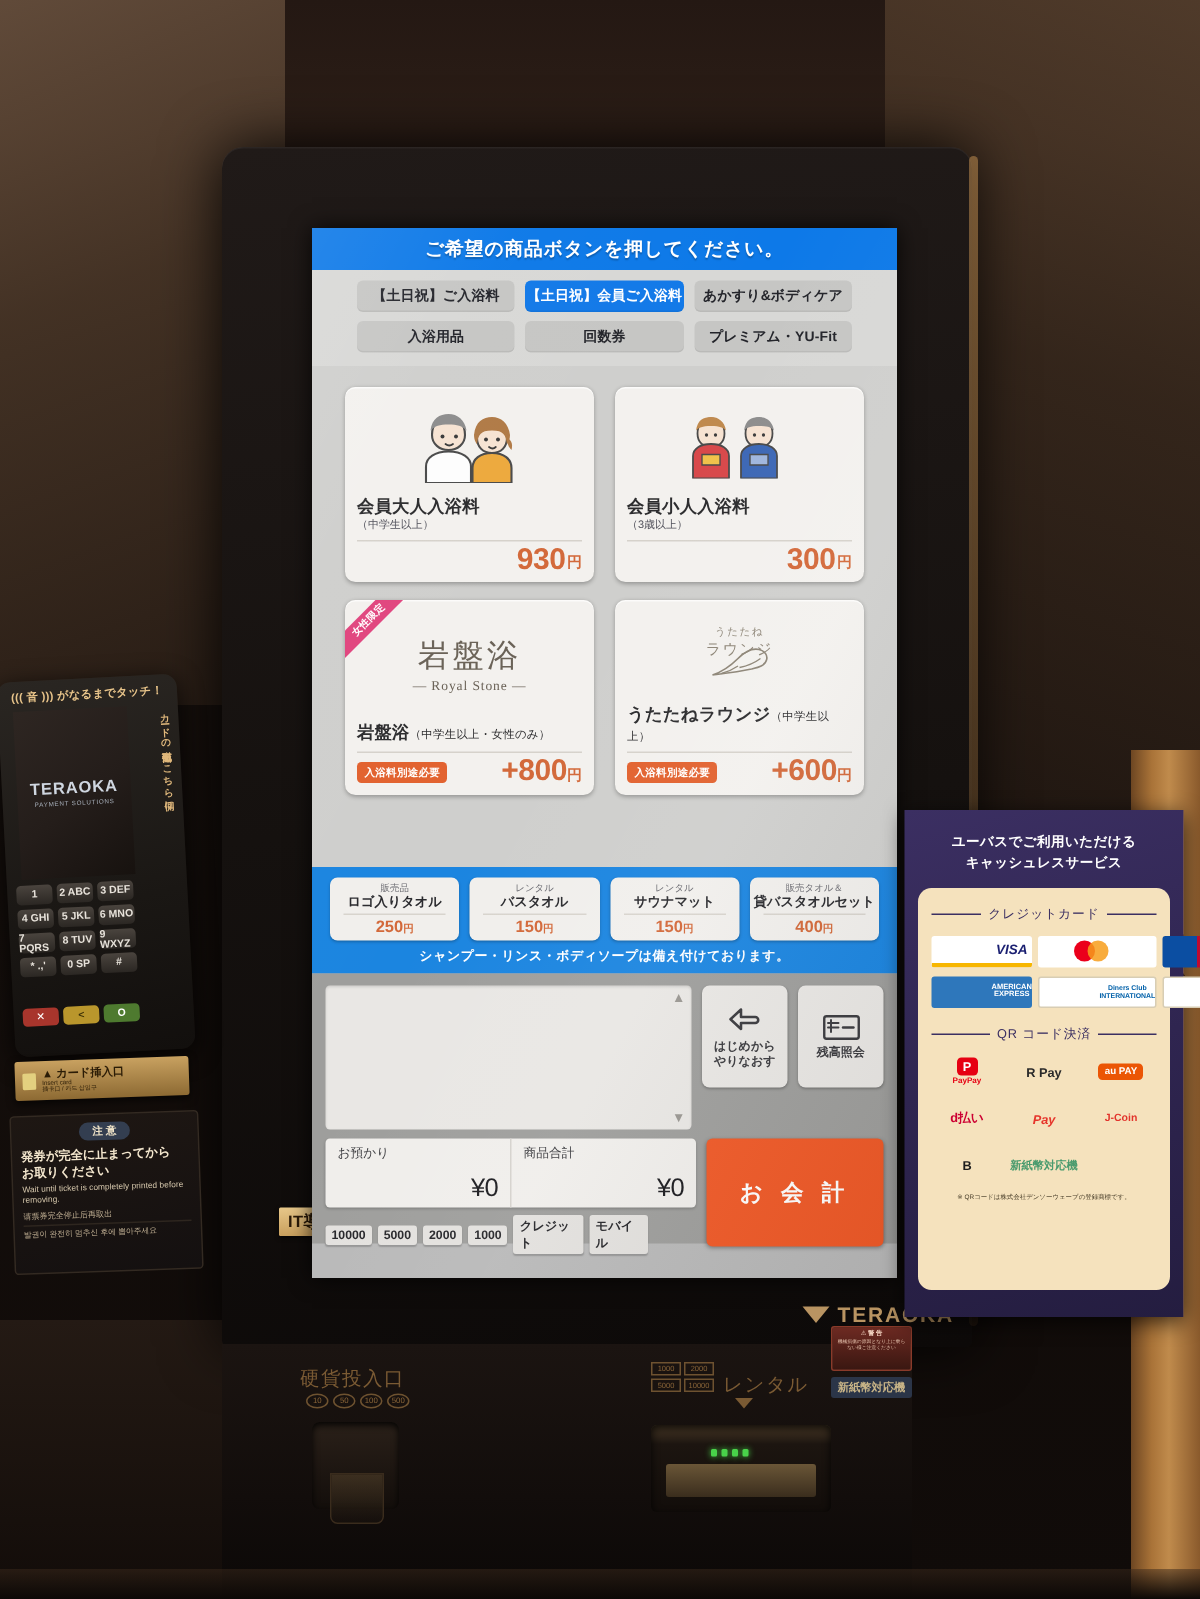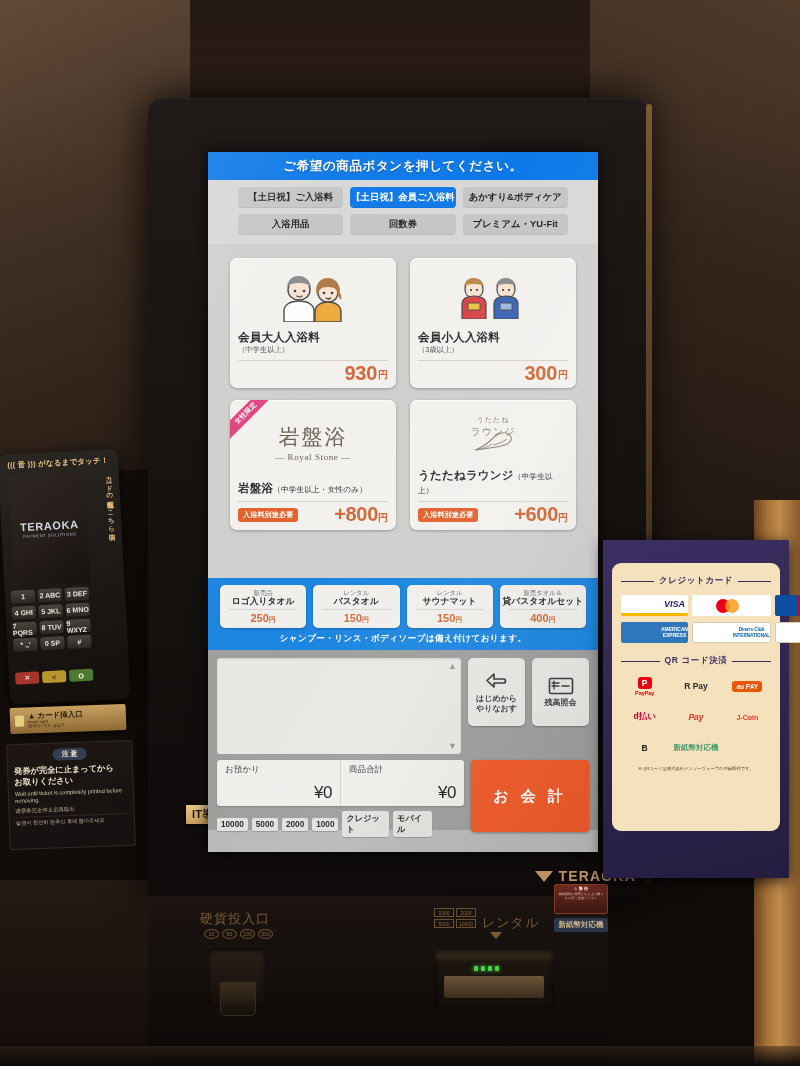--- a/index.html
+++ b/index.html
@@ -337,21 +337,21 @@
     line-height: 1.6; letter-spacing: .3px;
   }
   .pcard {
     margin-top: 9px; background: #f5e2bd; border-radius: 9px;
     height: 268px; padding: 12px 9px 6px;
   }
   .sect-head {
     display: flex; align-items: center; gap: 5px; margin-bottom: 8px;
   }
   .sect-head .ln { flex: 1; height: 1px; background: #3b2f62; }
-  .sect-head .tx { color: #3b2f62; font-size: 8.5px; font-weight: 700; letter-spacing: .6px; }
+  .sect-head .tx { color: #3b2f62; font-size: 8.5px; font-weight: 400; letter-spacing: .6px; }
   .logo-grid { display: grid; grid-template-columns: repeat(3,1fr); gap: 6px 4px; }
   .lg {
     height: 21px; display: flex; align-items: center; justify-content: center;
     font-size: 7px; font-weight: 700; border-radius: 2px; padding-left: 40px;
   }
   .lg.visa { background: #fff; color: #1a1f71; font-style: italic; font-size: 9px;
              border-bottom: 3px solid #f7b600; }
   .lg.mc { background: #fff; position: relative; }
   .lg.mc i { position:absolute; width: 14px; height: 14px; border-radius: 50%; }
   .lg.mc i.a { background: #eb001b; left: 24px; }
@@ -752,20 +752,24 @@
   <div class="caution">
     <div class="cbadge">注 意</div>
     <div class="cjp">発券が完全に止まってから</div>
     <div class="cjp">お取りください</div>
     <div class="cen">Wait until ticket is completely printed before removing.</div>
     <div class="czh">请票券完全停止后再取出</div>
     <div class="cko">발권이 완전히 멈추신 후에 뽑아주세요</div>
   </div>
 
   <div class="poster">
+    <div class="ptitle">
+      <div>ユーバスでご利用いただける</div>
+      <div>キャッシュレスサービス</div>
+    </div>
     <div class="pcard">
 
       <div class="sect-head">
         <span class="ln"></span>
         <span class="tx">クレジットカード</span>
         <span class="ln"></span>
       </div>
 
       <div class="logo-grid">
         <div class="lg visa">VISA</div>

